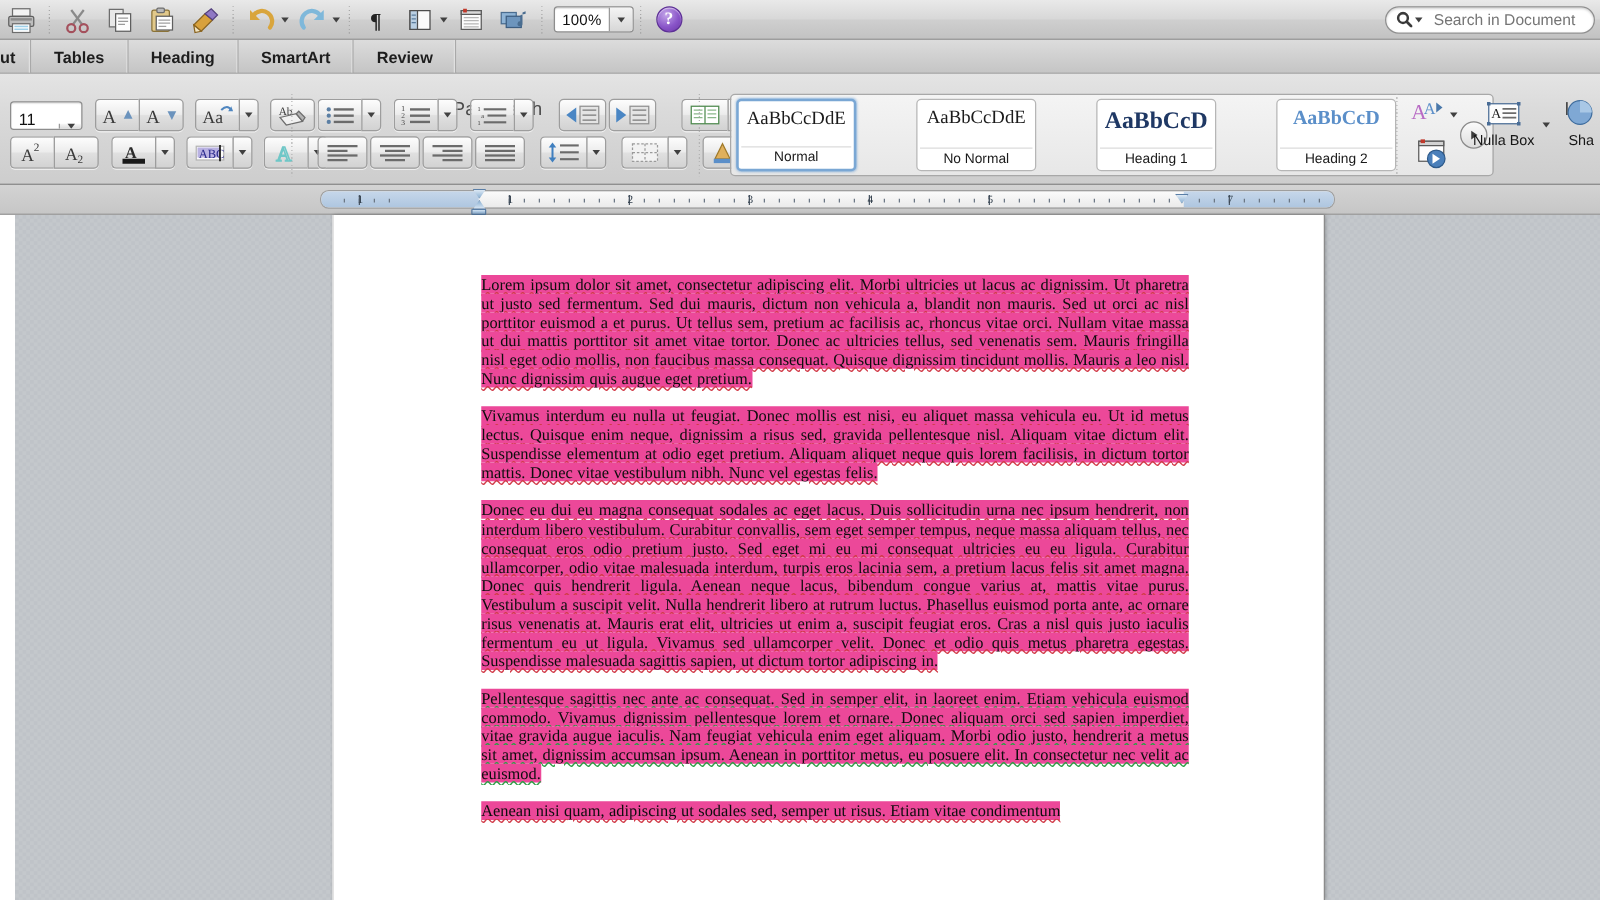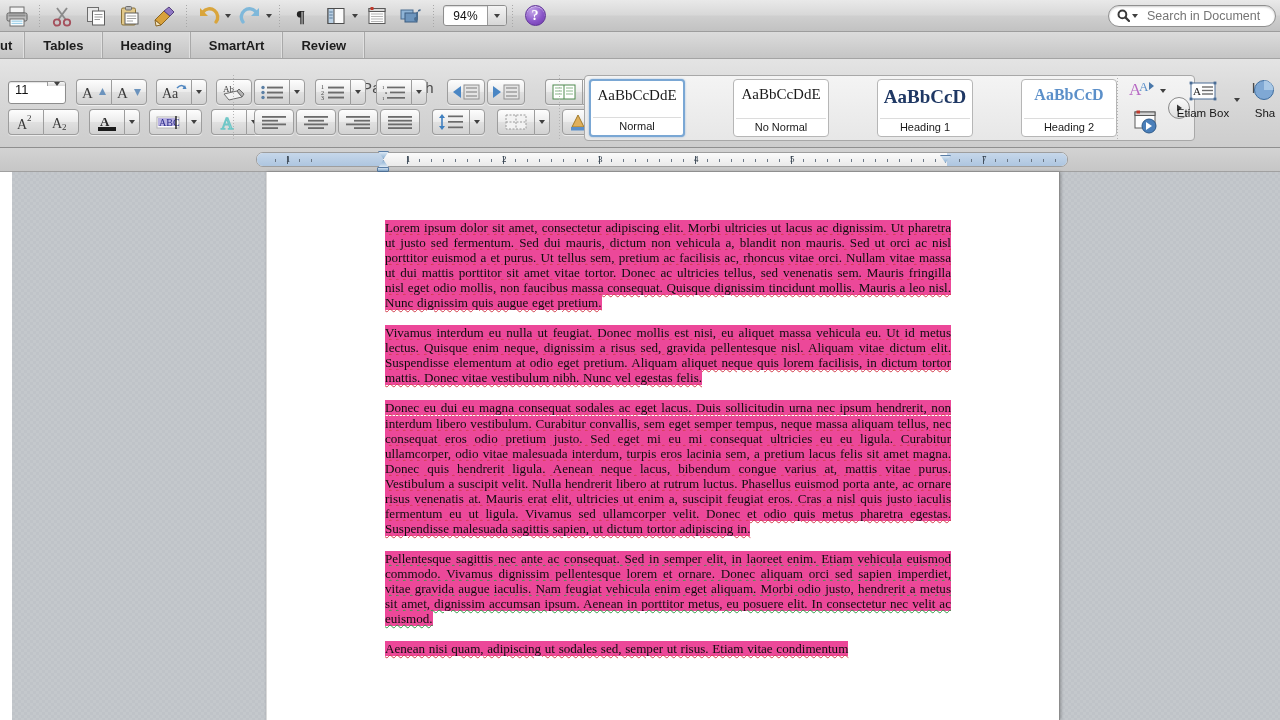--- a/index.html
+++ b/index.html
@@ -114,21 +114,21 @@
     border: 1px solid #9d9d9d; border-radius: 4px;
     box-shadow: 0 1px 0 rgba(255,255,255,.6);
   }
   .rbtn.w34 { min-width: 34px; }
   .rbtn.narrow { min-width: 16px; padding: 0 2px; }
   .pair { display: flex; }
   .pair .rbtn:first-child { border-radius: 4px 0 0 4px; border-right-width: 0; }
   .pair .rbtn:last-child  { border-radius: 0 4px 4px 0; }
 
   .fontsize-box {
-    display: flex; align-items: flex-start; height: 23px; width: 58px;
+    display: flex; align-items: flex-end; height: 23px; width: 58px;
     border: 1px solid #8d8d8d; border-radius: 3px; background: #fff;
     overflow: hidden; box-shadow: inset 0 1px 1px rgba(0,0,0,.12);
   }
   .fontsize-val {
     flex: 1; display: flex; align-items: center; padding-left: 6px;
     font-size: 13px; color: #111;
   }
   .fontsize-btn {
     width: 18px; background: linear-gradient(to bottom,#f7f7f7,#d9d9d9);
     border-left: 1px solid #9a9a9a; display: flex; align-items: center; justify-content: center;
@@ -352,21 +352,21 @@
           <rect x="2" y="4" width="12" height="9" fill="#8fb4d6" stroke="#4a6d90"></rect>
           <rect x="6" y="7" width="12" height="9" fill="#6d95bd" stroke="#3c5d80"></rect>
           <path d="M19 4 L19 13 A2 2 0 1 1 17.4 11.1 L17.4 6 L21.5 5 L21.5 3 Z" fill="#4a6d90"></path>
         </svg>
       </div>
     </div>
 
     <div class="tb-sep"></div>
 
     <div class="zoom-box">
-      <div class="zoom-val">94%</div>
+      <div class="zoom-val">100%</div>
       <div class="zoom-step">
           <div class="caret-dn"></div>
         </div>
     </div>
 
     <div class="tb-sep"></div>
 
     <div class="tb-btn">
       <div class="help-btn">?</div>
     </div>
@@ -725,21 +725,21 @@
             <rect x="3" y="4" width="24" height="16" fill="#fdfdfd" stroke="#4a6d96"></rect>
             <text x="5" y="15.5" font-size="11" font-family="Liberation Serif, serif" fill="#1a1a1a">A</text>
             <line x1="14" y1="8" x2="25" y2="8" stroke="#6b6b6b" stroke-width="1.4"></line>
             <line x1="14" y1="11.5" x2="25" y2="11.5" stroke="#6b6b6b" stroke-width="1.4"></line>
             <line x1="14" y1="15" x2="25" y2="15" stroke="#6b6b6b" stroke-width="1.4"></line>
             <rect x="1.6" y="2.6" width="2.8" height="2.8" fill="#4a6d96"></rect>
             <rect x="25.6" y="2.6" width="2.8" height="2.8" fill="#4a6d96"></rect>
             <rect x="1.6" y="18.6" width="2.8" height="2.8" fill="#4a6d96"></rect>
             <rect x="25.6" y="18.6" width="2.8" height="2.8" fill="#4a6d96"></rect>
           </svg>
-          <div class="insert-lbl">Etiam Box</div>
+          <div class="insert-lbl">Nulla Box</div>
         </div>
         <div style="display:flex;align-items:flex-start;height:48px;padding-top:12px;">
           <div class="caret-dn"></div>
         </div>
         <div class="insert-btn" style="width:46px">
           <svg width="30" height="26" viewBox="0 0 30 26">
             <circle cx="14" cy="11" r="9.5" fill="#7fa8d4" stroke="#3f6d9e"></circle>
             <path d="M14 1.5 A9.5 9.5 0 0 1 23.5 11 L14 11 Z" fill="#a9c8e6"></path>
           </svg>
           <div class="insert-lbl">Sha</div>

